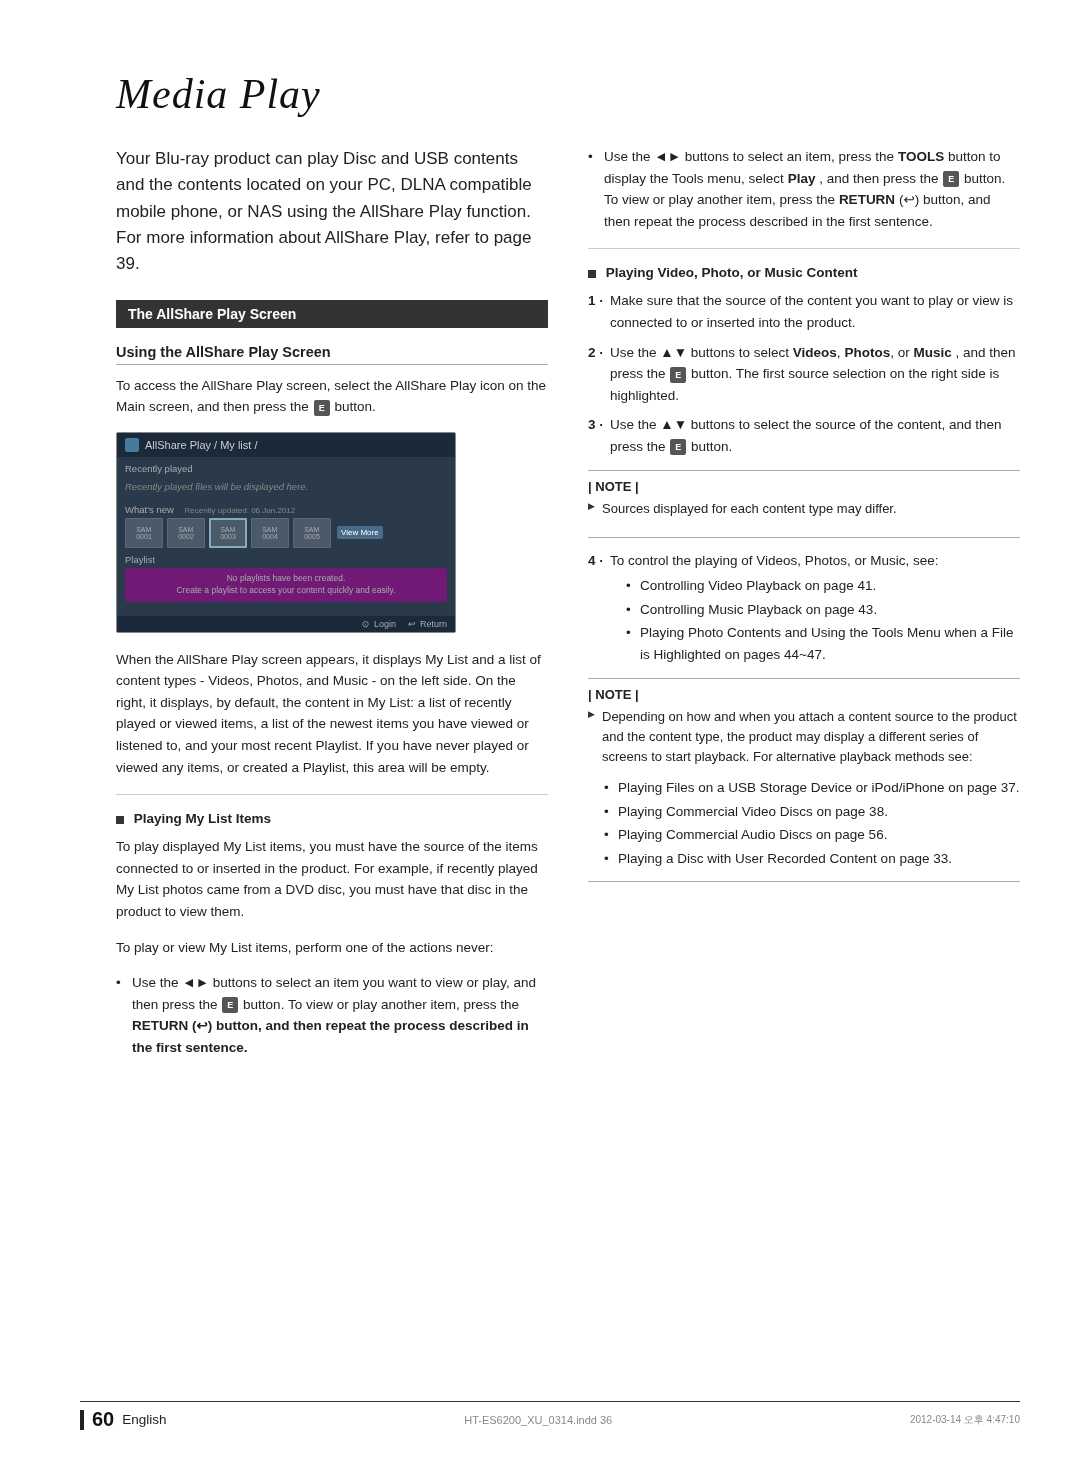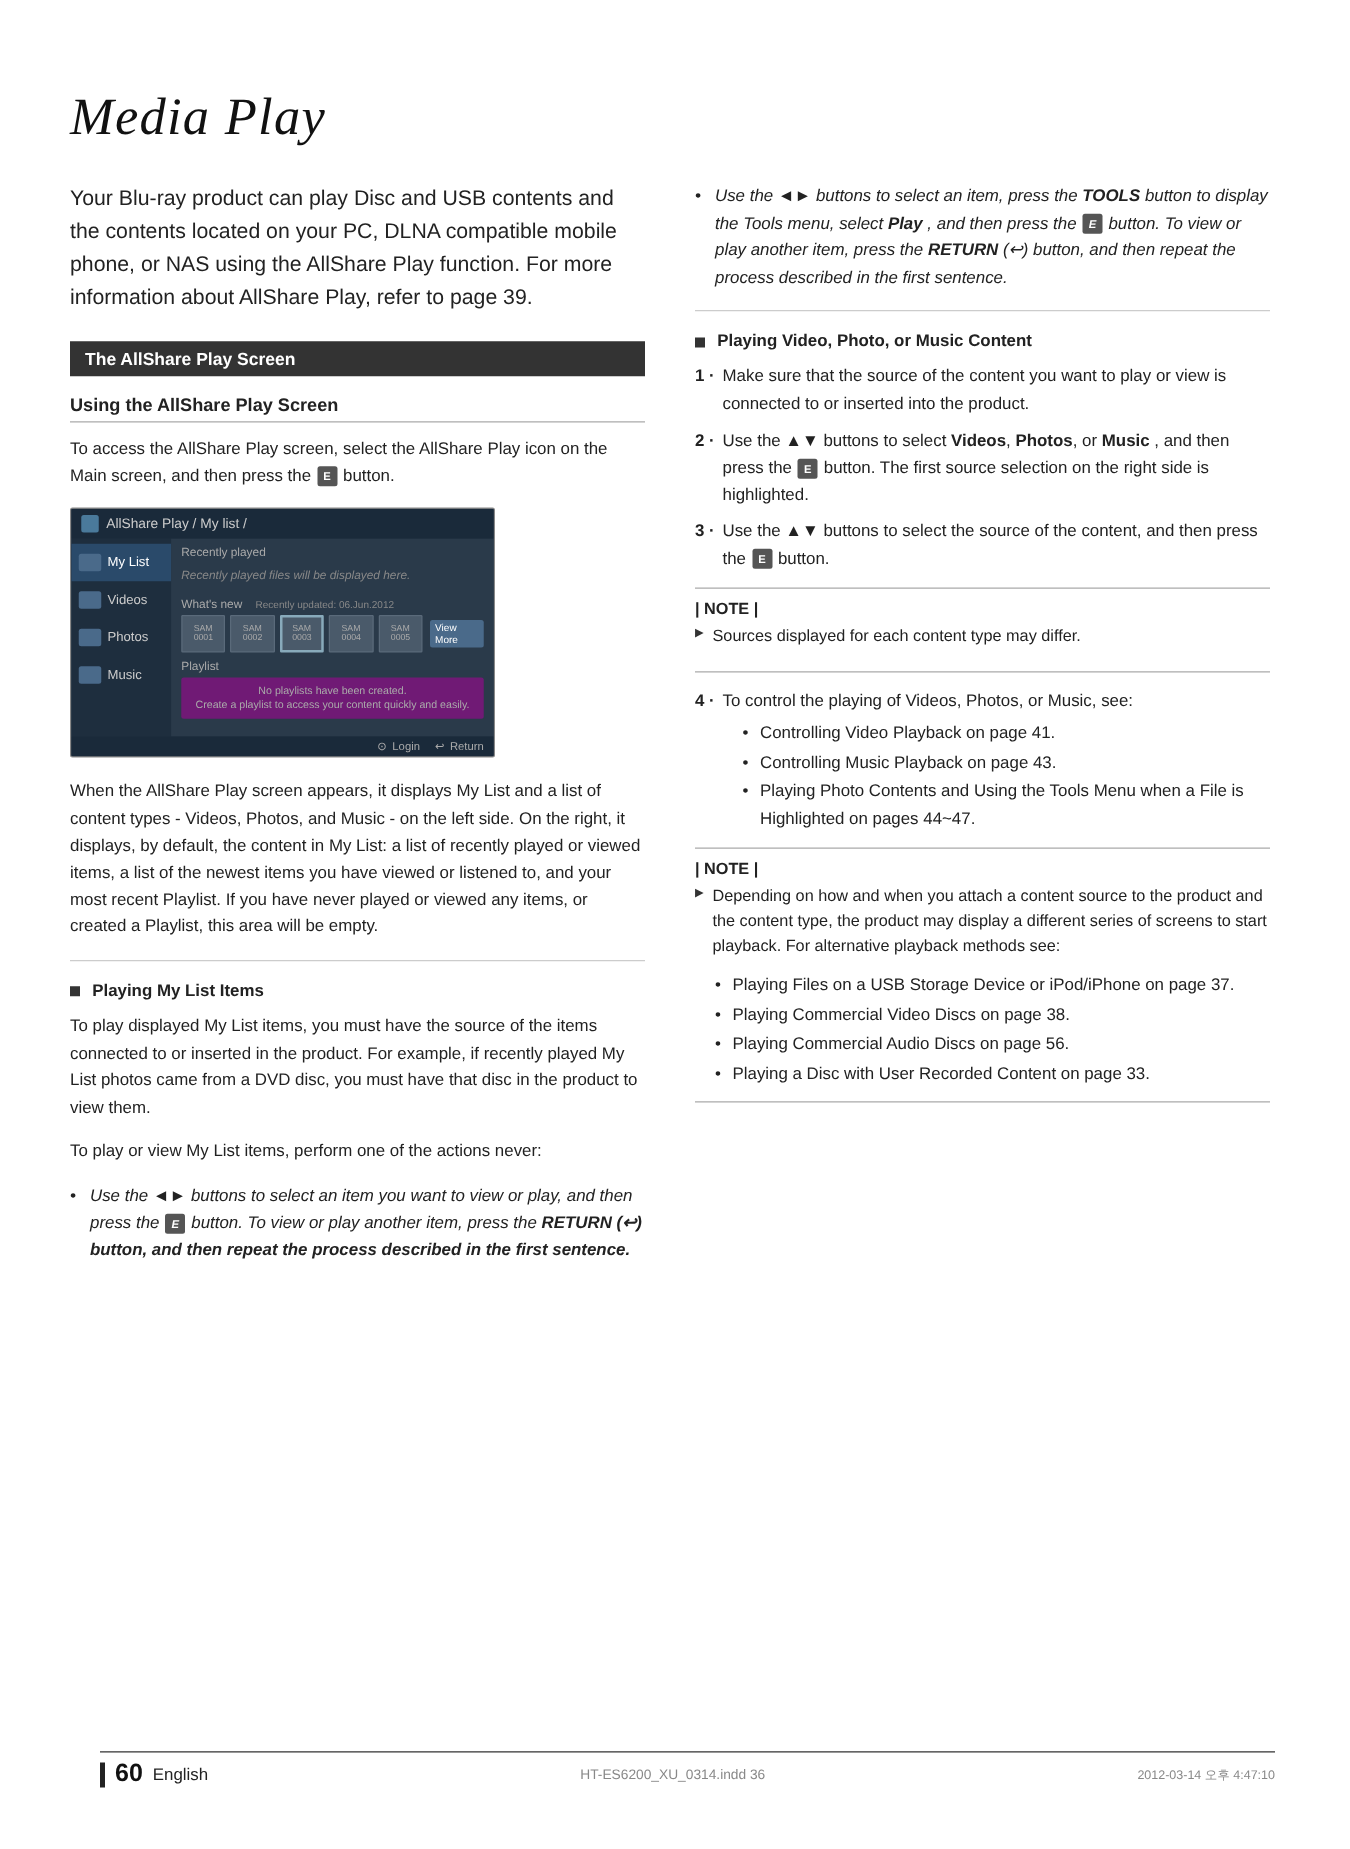--- a/index.html
+++ b/index.html
@@ -8,21 +8,21 @@
       min-height: 1479px;
       background: #fff;
       font-family: Arial, Helvetica, sans-serif;
       font-size: 13.5px;
       color: #222;
       position: relative;
     }
     .page-container {
       width: 1080px;
       min-height: 1479px;
-      padding: 60px 60px 60px 56px;
+      padding: 60px 60px 60px 116px;
       position: relative;
       background: #fff;
     }
     
     .border-top-left {
       position: absolute;
       top: 30px; left: 30px;
       width: 30px; height: 60px;
       border-top: 1.5px solid #999;
       border-left: 1.5px solid #999;
@@ -235,21 +235,20 @@
       padding: 0;
       margin: 0 0 12px 0;
     }
     .bullet-list li {
       font-size: 13.5px;
       line-height: 1.6;
       color: #222;
       padding-left: 16px;
       position: relative;
       margin-bottom: 4px;
-      font-style: italic;
     }
     .bullet-list li::before {
       content: "•";
       position: absolute;
       left: 0;
       top: 0;
     }
 
     
     .numbered-list {
@@ -418,38 +417,20 @@
         <span class="e-btn">E</span>
         <span>button.</span>
       </p>
 
       <div class="allshare-screen">
         <div class="allshare-header">
           <span class="allshare-header-icon"></span>
           <span>AllShare Play / My list /</span>
         </div>
         <div class="allshare-body">
-          <div class="allshare-sidebar">
-            <div class="allshare-sidebar-item active">
-              <span class="sidebar-icon"></span>
-              <span>My List</span>
-            </div>
-            <div class="allshare-sidebar-item">
-              <span class="sidebar-icon"></span>
-              <span>Videos</span>
-            </div>
-            <div class="allshare-sidebar-item">
-              <span class="sidebar-icon"></span>
-              <span>Photos</span>
-            </div>
-            <div class="allshare-sidebar-item">
-              <span class="sidebar-icon"></span>
-              <span>Music</span>
-            </div>
-          </div>
           <div class="allshare-content">
             <div class="content-section">
               <div class="content-label">
                 <span>Recently played</span>
               </div>
               <div class="recently-played-placeholder">Recently played files will be displayed here.</div>
             </div>
             <div class="content-section whats-new-section">
               <div class="content-label">
                 <span>What's new</span>

